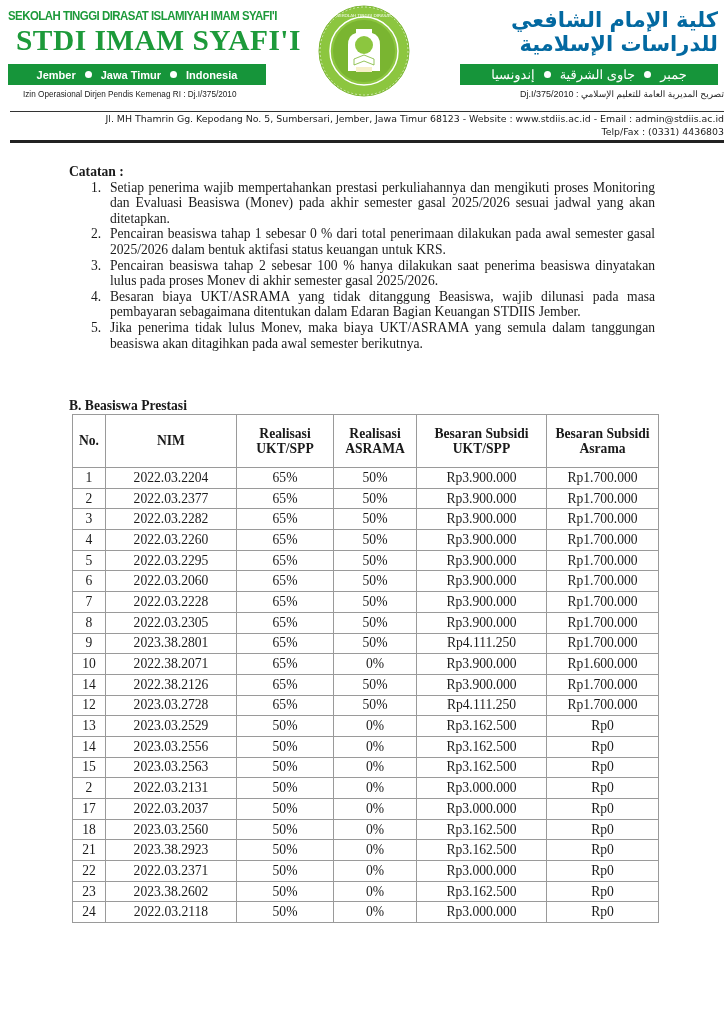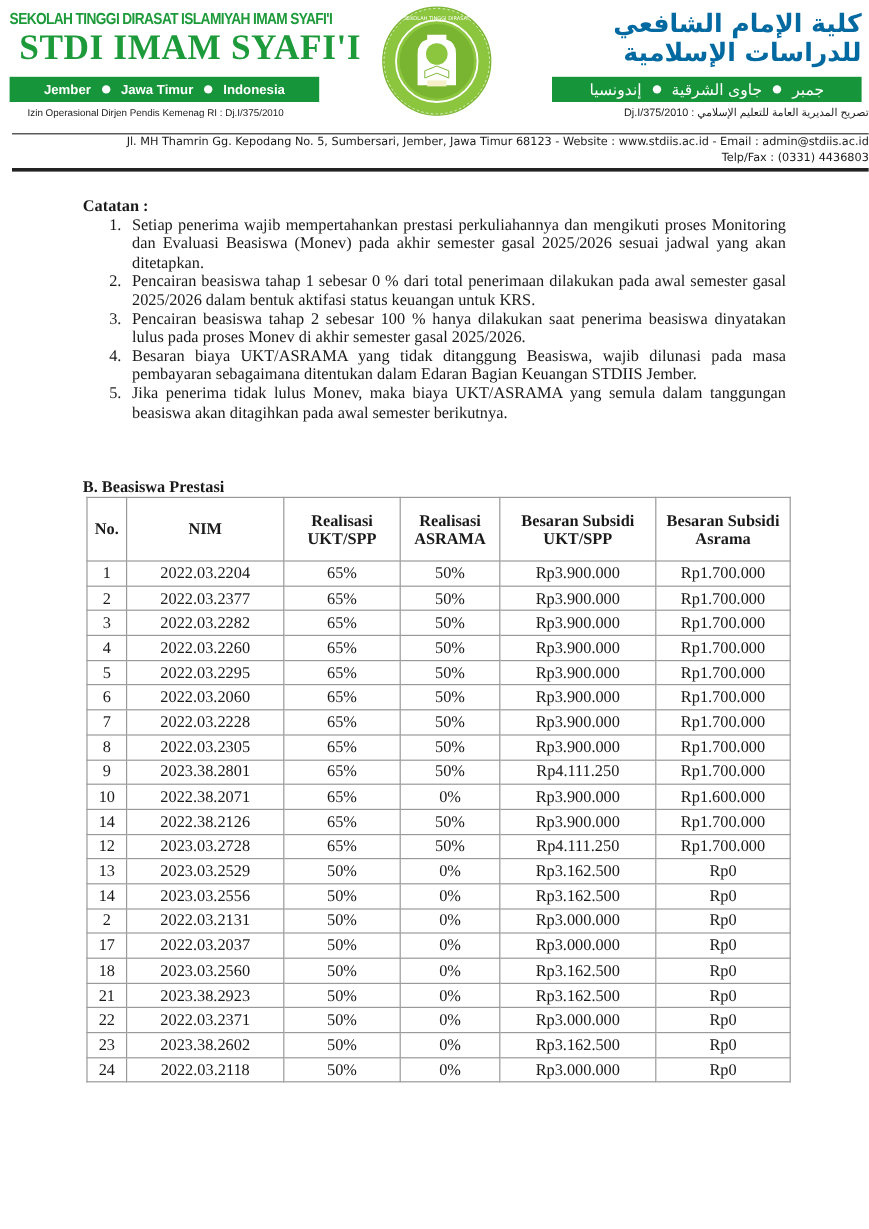--- a/index.html
+++ b/index.html
@@ -254,20 +254,28 @@
       </tr>
       <tr>
         <td>14</td>
         <td>2023.03.2556</td>
         <td>50%</td>
         <td>0%</td>
         <td>Rp3.162.500</td>
         <td>Rp0</td>
       </tr>
       <tr>
+        <td>15</td>
+        <td>2023.03.2563</td>
+        <td>50%</td>
+        <td>0%</td>
+        <td>Rp3.162.500</td>
+        <td>Rp0</td>
+      </tr>
+      <tr>
         <td>2</td>
         <td>2022.03.2131</td>
         <td>50%</td>
         <td>0%</td>
         <td>Rp3.000.000</td>
         <td>Rp0</td>
       </tr>
       <tr>
         <td>17</td>
         <td>2022.03.2037</td>

